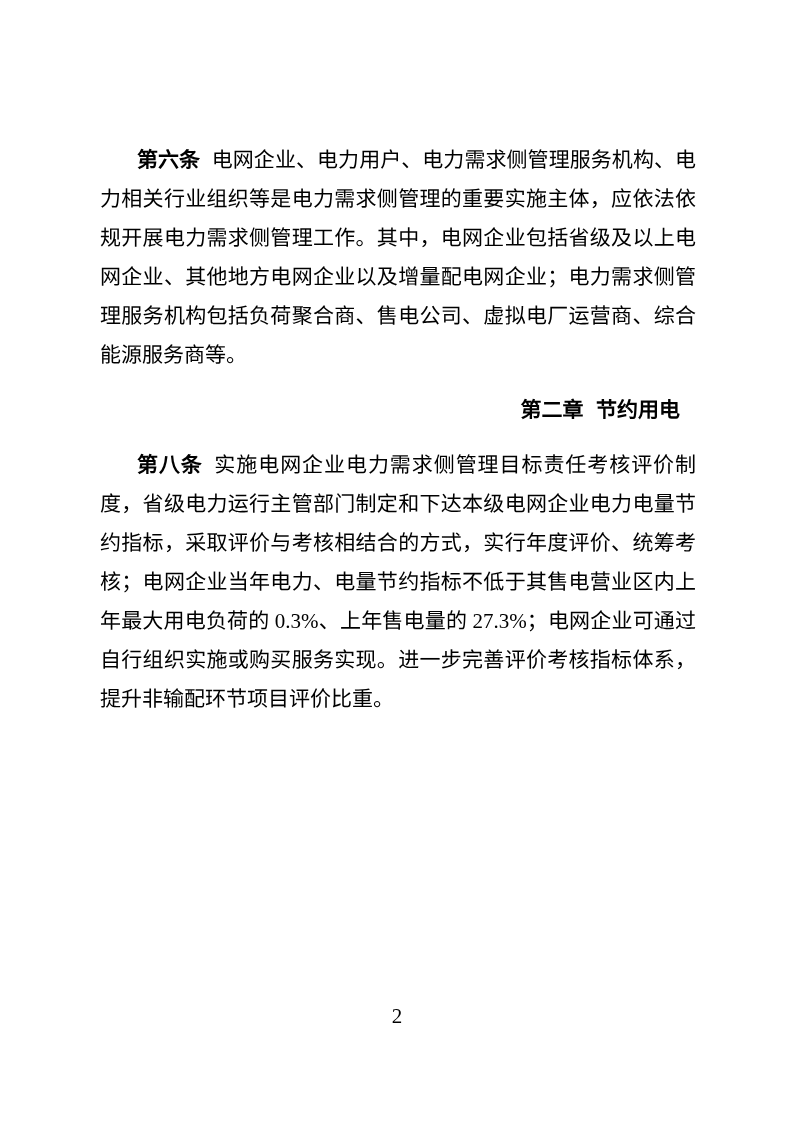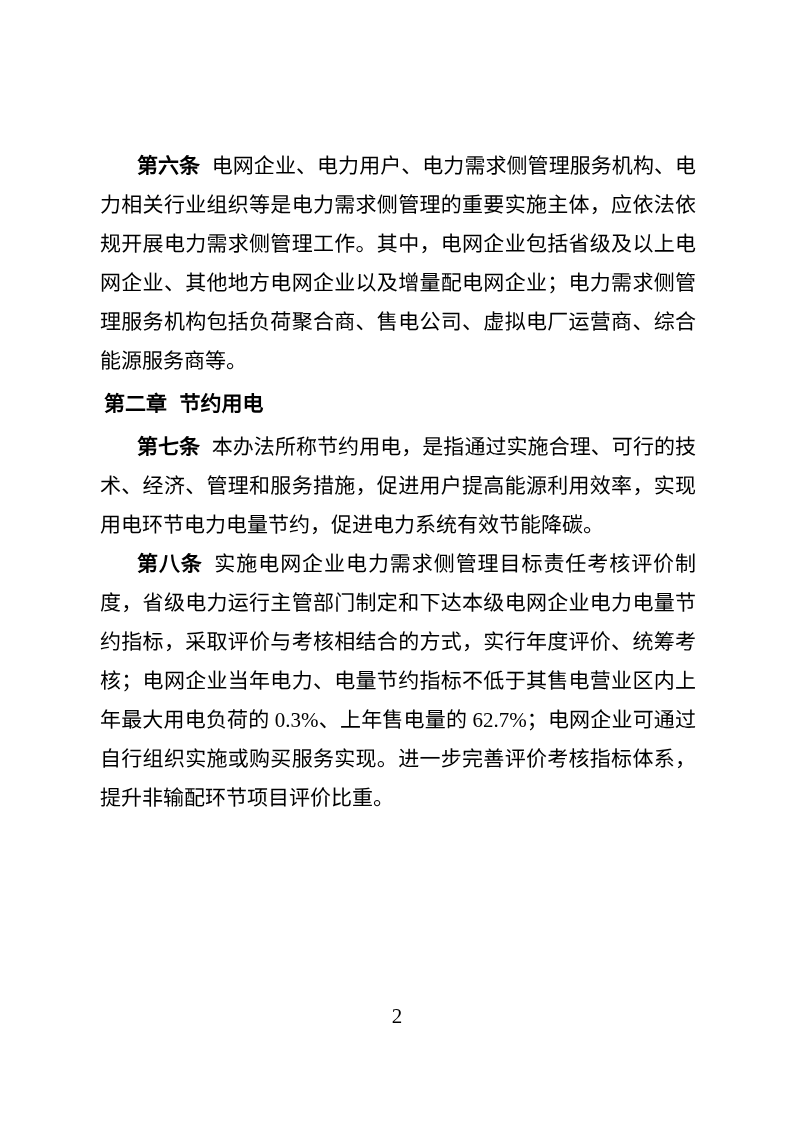--- a/index.html
+++ b/index.html
@@ -12,44 +12,44 @@
     width: 794px;
     height: 1123px;
     background: #ffffff;
     overflow: hidden;
     font-family: "Liberation Serif", "DejaVu Serif", serif;
     color: #000000;
   }
   .content {
     position: absolute;
     left: 100px;
-    top: 147px;
+    top: 141px;
     width: 596px;
     font-size: 21px;
     line-height: 39px;
     text-align: justify;
     text-justify: inter-character;
     letter-spacing: 0;
   }
   p.article {
     margin: 0;
     padding: 0;
     text-indent: 37px;
   }
   .article-label {
     font-weight: 700;
     margin-right: 0.55em;
   }
   h2.chapter {
-    margin: 4px;
+    margin: 16px;
     padding: 0;
     font-size: 21px;
     line-height: 39px;
     font-weight: 700;
-    text-align: left;
+    text-align: right;
     text-indent: 0;
   }
   .chapter-title {
     margin-left: 0.6em;
   }
   .footer {
     position: absolute;
     top: 1001px;
     left: 0;
     width: 100%;
@@ -62,21 +62,20 @@
 </head>
 <body>
 
 <div class="page">
   <div class="content">
 
     <p class="article"><span class="article-label">第六条</span><span>电网企业、电力用户、电力需求侧管理服务机构、电力相关行业组织等是电力需求侧管理的重要实施主体，应依法依规开展电力需求侧管理工作。其中，电网企业包括省级及以上电网企业、其他地方电网企业以及增量配电网企业；电力需求侧管理服务机构包括负荷聚合商、售电公司、虚拟电厂运营商、综合能源服务商等。</span></p>
 
     <h2 class="chapter"><span>第二章</span><span class="chapter-title">节约用电</span></h2>
 
-    <p class="article"><span class="article-label">第七条</span><span>本办法所称节约用电，是指通过实施合理、可行的技术、经济、管理和服务措施，促进用户提高能源利用效率，实现用电环节电力电量节约，促进电力系统有效节能降碳。</span></p>
 
-    <p class="article"><span class="article-label">第八条</span><span>实施电网企业电力需求侧管理目标责任考核评价制度，省级电力运行主管部门制定和下达本级电网企业电力电量节约指标，采取评价与考核相结合的方式，实行年度评价、统筹考核；电网企业当年电力、电量节约指标不低于其售电营业区内上年最大用电负荷的 0.3%、上年售电量的 62.7%；电网企业可通过自行组织实施或购买服务实现。进一步完善评价考核指标体系，提升非输配环节项目评价比重。</span></p>
+    <p class="article"><span class="article-label">第八条</span><span>实施电网企业电力需求侧管理目标责任考核评价制度，省级电力运行主管部门制定和下达本级电网企业电力电量节约指标，采取评价与考核相结合的方式，实行年度评价、统筹考核；电网企业当年电力、电量节约指标不低于其售电营业区内上年最大用电负荷的 0.3%、上年售电量的 27.3%；电网企业可通过自行组织实施或购买服务实现。进一步完善评价考核指标体系，提升非输配环节项目评价比重。</span></p>
 
 
   </div>
 
   <div class="footer">2</div>
 </div>
 
 </body></html>

